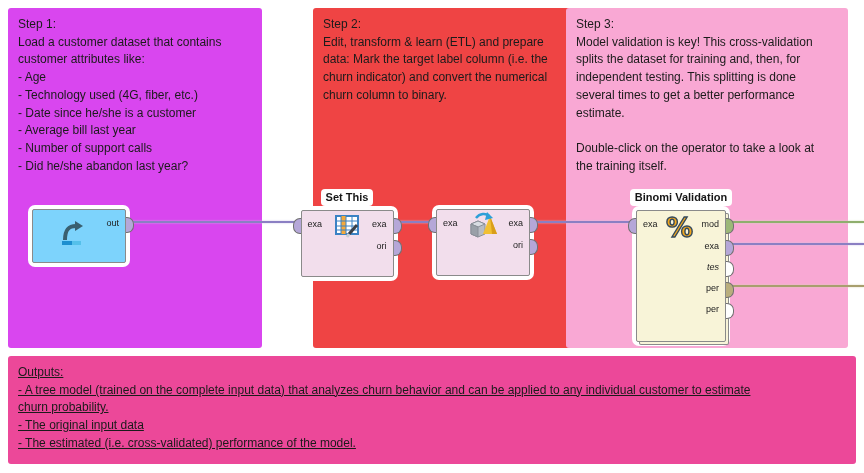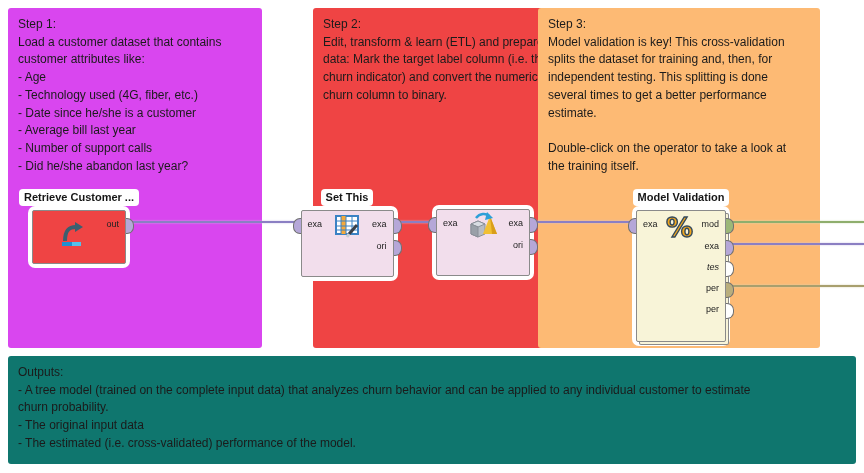--- a/index.html
+++ b/index.html
@@ -8,42 +8,42 @@
     font-family:"Liberation Sans","DejaVu Sans",sans-serif;
     overflow:hidden;
   }
   .panel{
     position:absolute;border-radius:3px;
     font-size:12px;line-height:17.7px;color:#1b1b1b;
     padding:8px 10px;white-space:pre-line;z-index:0;
   }
   #panel-step1{left:8px;top:8px;width:234px;height:324px;background:#d946ef;}
   #panel-step2{left:273px;top:8px;width:262px;height:324px;background:#ef4444;margin-left:40px;}
-  #panel-step3{left:538px;top:8px;width:262px;height:324px;background:#fdba74;}
-  #panel-outputs{left:8px;top:356px;width:828px;height:92px;background:#0f766e;}
+  #panel-step3{left:566px;top:8px;width:262px;height:324px;background:#f9a8d4;}
+  #panel-outputs{left:8px;top:356px;width:828px;height:92px;background:#ec4899;text-decoration:underline;}
 
   .wire{position:absolute;height:2px;z-index:1;}
   .wire.purple{background:#8b7fc3;box-shadow:0 0 2px #c9c2e4;}
   .wire.green{background:#8fae6d;box-shadow:0 0 2px #cdddbc;}
   .wire.olive{background:#a89f6e;box-shadow:0 0 2px #d8d2b4;}
 
   .op{position:absolute;text-align:center;z-index:2;}
   .op-label{
     display:inline-block;background:#ffffff;border-radius:4px;
     font-size:11px;font-weight:bold;color:#161616;
     line-height:15px;padding:1px 5px;white-space:nowrap;
     margin-bottom:0px;
   }
   .bodywrap{
     display:inline-block;background:#ffffff;border-radius:7px;padding:4px;
   }
   .op-body{
     position:relative;border:1px solid #8a8a8a;border-radius:2px;
   }
-  .body-retrieve{width:92px;height:52px;background:#ef4444;}
+  .body-retrieve{width:92px;height:52px;background:#7dd3fc;}
   .body-pink{width:91px;height:65px;background:#f2deec;}
   .body-pink2{width:92px;height:65px;background:#f2deec;}
   .body-cv{width:88px;height:130px;background:#f8f4d8;
     box-shadow:3px 3px 0 -1px #f8f4d8, 3px 3px 0 0 #8a8a8a;}
 
   .port{position:absolute;width:7px;height:14px;z-index:3;}
   .port.left{left:-9px;border:1px solid #707070;border-right:none;border-radius:7px 0 0 7px;}
   .port.right{right:-9px;border:1px solid #707070;border-left:none;border-radius:0 7px 7px 0;}
   .port.purple{background:#b5a7d8;}
   .port.green{background:#9cb878;}
@@ -96,21 +96,21 @@
 - The estimated (i.e. cross-validated) performance of the model.</div>
 
 <div class="wire purple" style="left:127px;top:221px;width:170px;"></div>
 <div class="wire purple" style="left:395px;top:221px;width:42px;"></div>
 <div class="wire purple" style="left:531px;top:221px;width:106px;"></div>
 <div class="wire green" style="left:727px;top:221px;width:137px;"></div>
 <div class="wire purple" style="left:727px;top:243px;width:137px;"></div>
 <div class="wire olive" style="left:727px;top:285px;width:137px;"></div>
 
 <div class="op" style="left:19px;top:187px;width:120px;">
-  <div class="op-label">Retrieve Customer ...</div><br>
+  <br>
   <div class="bodywrap">
     <div class="op-body body-retrieve">
       <svg class="icon" style="left:24px;top:9px;" width="30" height="30" viewBox="0 0 30 30">
         <path d="M8 21 C8 10 12 7 19 7" fill="none" stroke="#3a5f6f" stroke-width="4"></path>
         <polygon points="18,2 18,12 26,7" fill="#3a5f6f"></polygon>
         <rect x="5" y="22" width="10" height="4" fill="#1d8fd0"></rect>
         <rect x="15" y="22" width="9" height="4" fill="#55c0ea"></rect>
       </svg>
       <span class="port-label pl-right" style="top:8px;">out</span>
       <div class="port right purple" style="top:7px;"></div>
@@ -161,21 +161,21 @@
       <span class="port-label pl-right" style="top:8px;">exa</span>
       <span class="port-label pl-right" style="top:30px;">ori</span>
       <div class="port left purple" style="top:7px;"></div>
       <div class="port right purple" style="top:7px;"></div>
       <div class="port right purple" style="top:29px;"></div>
     </div>
   </div>
 </div>
 
 <div class="op" style="left:621px;top:187px;width:120px;">
-  <div class="op-label">Model Validation</div><br>
+  <div class="op-label">Binomi Validation</div><br>
   <div class="bodywrap">
     <div class="op-body body-cv">
       <div class="icon pct" style="left:29px;top:3px;">%</div>
       <span class="port-label pl-left" style="top:8px;">exa</span>
       <span class="port-label pl-right" style="top:8px;">mod</span>
       <span class="port-label pl-right" style="top:30px;">exa</span>
       <span class="port-label pl-right" style="top:51px;font-style:italic;">tes</span>
       <span class="port-label pl-right" style="top:72px;">per</span>
       <span class="port-label pl-right" style="top:93px;">per</span>
       <div class="port left purple" style="top:7px;"></div>

